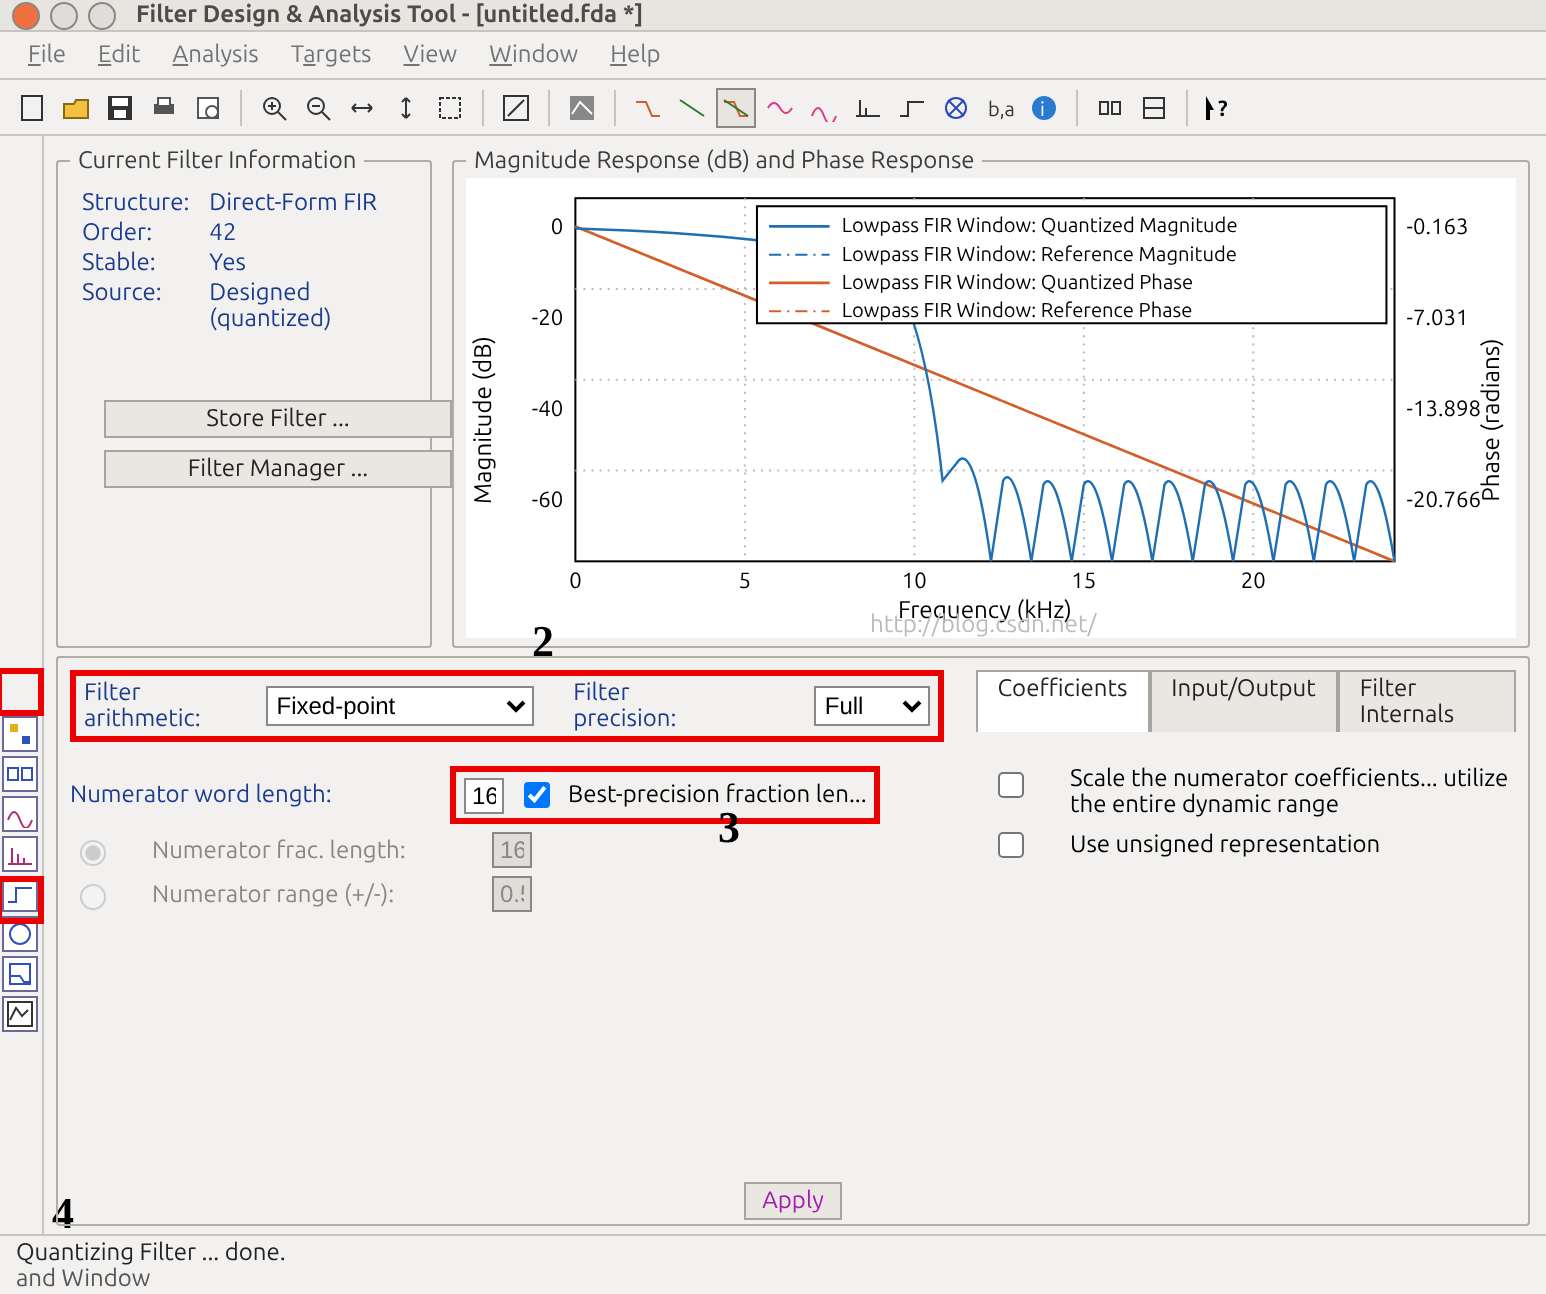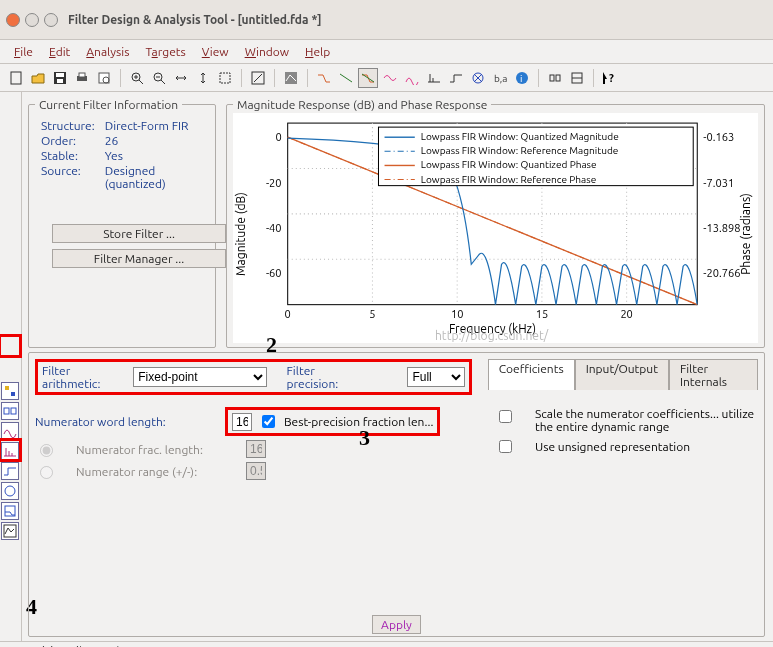--- a/index.html
+++ b/index.html
@@ -6,37 +6,37 @@
 body {
   margin: 0;
   font-family: "Ubuntu", "DejaVu Sans", sans-serif;
   font-size: 12px;
   background: #f2f1f0;
   width: 773px;
   height: 647px;
   overflow: hidden;
 }
 .titlebar {
-  height: 40px;
+  height: 16px;
   background: #e8e4e0;
   border-bottom: 1px solid #c8c4c0;
   display: flex;
   align-items: center;
   padding: 0 6px;
 }
 .titlebar-buttons { display:flex; gap:5px; margin-right:10px; }
 .tbtn { width:14px; height:14px; border-radius:50%; border:1px solid #888; }
 .tbtn.close { background:#f07040; }
 .tbtn.min, .tbtn.max { background:#e0dcd8; }
 .titlebar-title { font-weight:bold; color:#4c4c4c; }
 .menubar {
   height:24px; background:#f2f1f0; border-bottom:1px solid #c8c4c0;
   display:flex; align-items:center; padding:0 8px; gap:4px;
 }
-.menu-item { padding:2px 6px; color:#7f1d1d; cursor:default; }
+.menu-item { padding:2px 6px; color:#737373; cursor:default; }
 .menu-item .ul { text-decoration:underline; }
 .toolbar {
   height:28px; background:#f2f1f0; border-bottom:1px solid #c8c4c0;
   display:flex; align-items:center; padding:0 6px; gap:2px;
 }
 .tool { width:20px; height:20px; display:flex; align-items:center; justify-content:center; color:#333; }
 .tool svg { display:block; }
 .tsep { width:1px; height:18px; background:#c8c4c0; margin:0 4px; }
 .main {
   display:flex; height: calc(647px - 24px - 24px - 28px - 22px);
@@ -331,21 +331,21 @@
       <fieldset class="cfi">
         <legend>Current Filter Information</legend>
         <table class="cfi-table">
           <tbody>
               <tr>
                 <td>Structure:</td>
                 <td class="val">Direct-Form FIR</td>
               </tr>
           <tr>
                 <td>Order:</td>
-                <td class="val">26</td>
+                <td class="val">42</td>
               </tr>
           <tr>
                 <td>Stable:</td>
                 <td class="val">Yes</td>
               </tr>
           <tr>
                 <td>Source:</td>
                 <td class="val">Designed (quantized)</td>
               </tr>
         </tbody>

